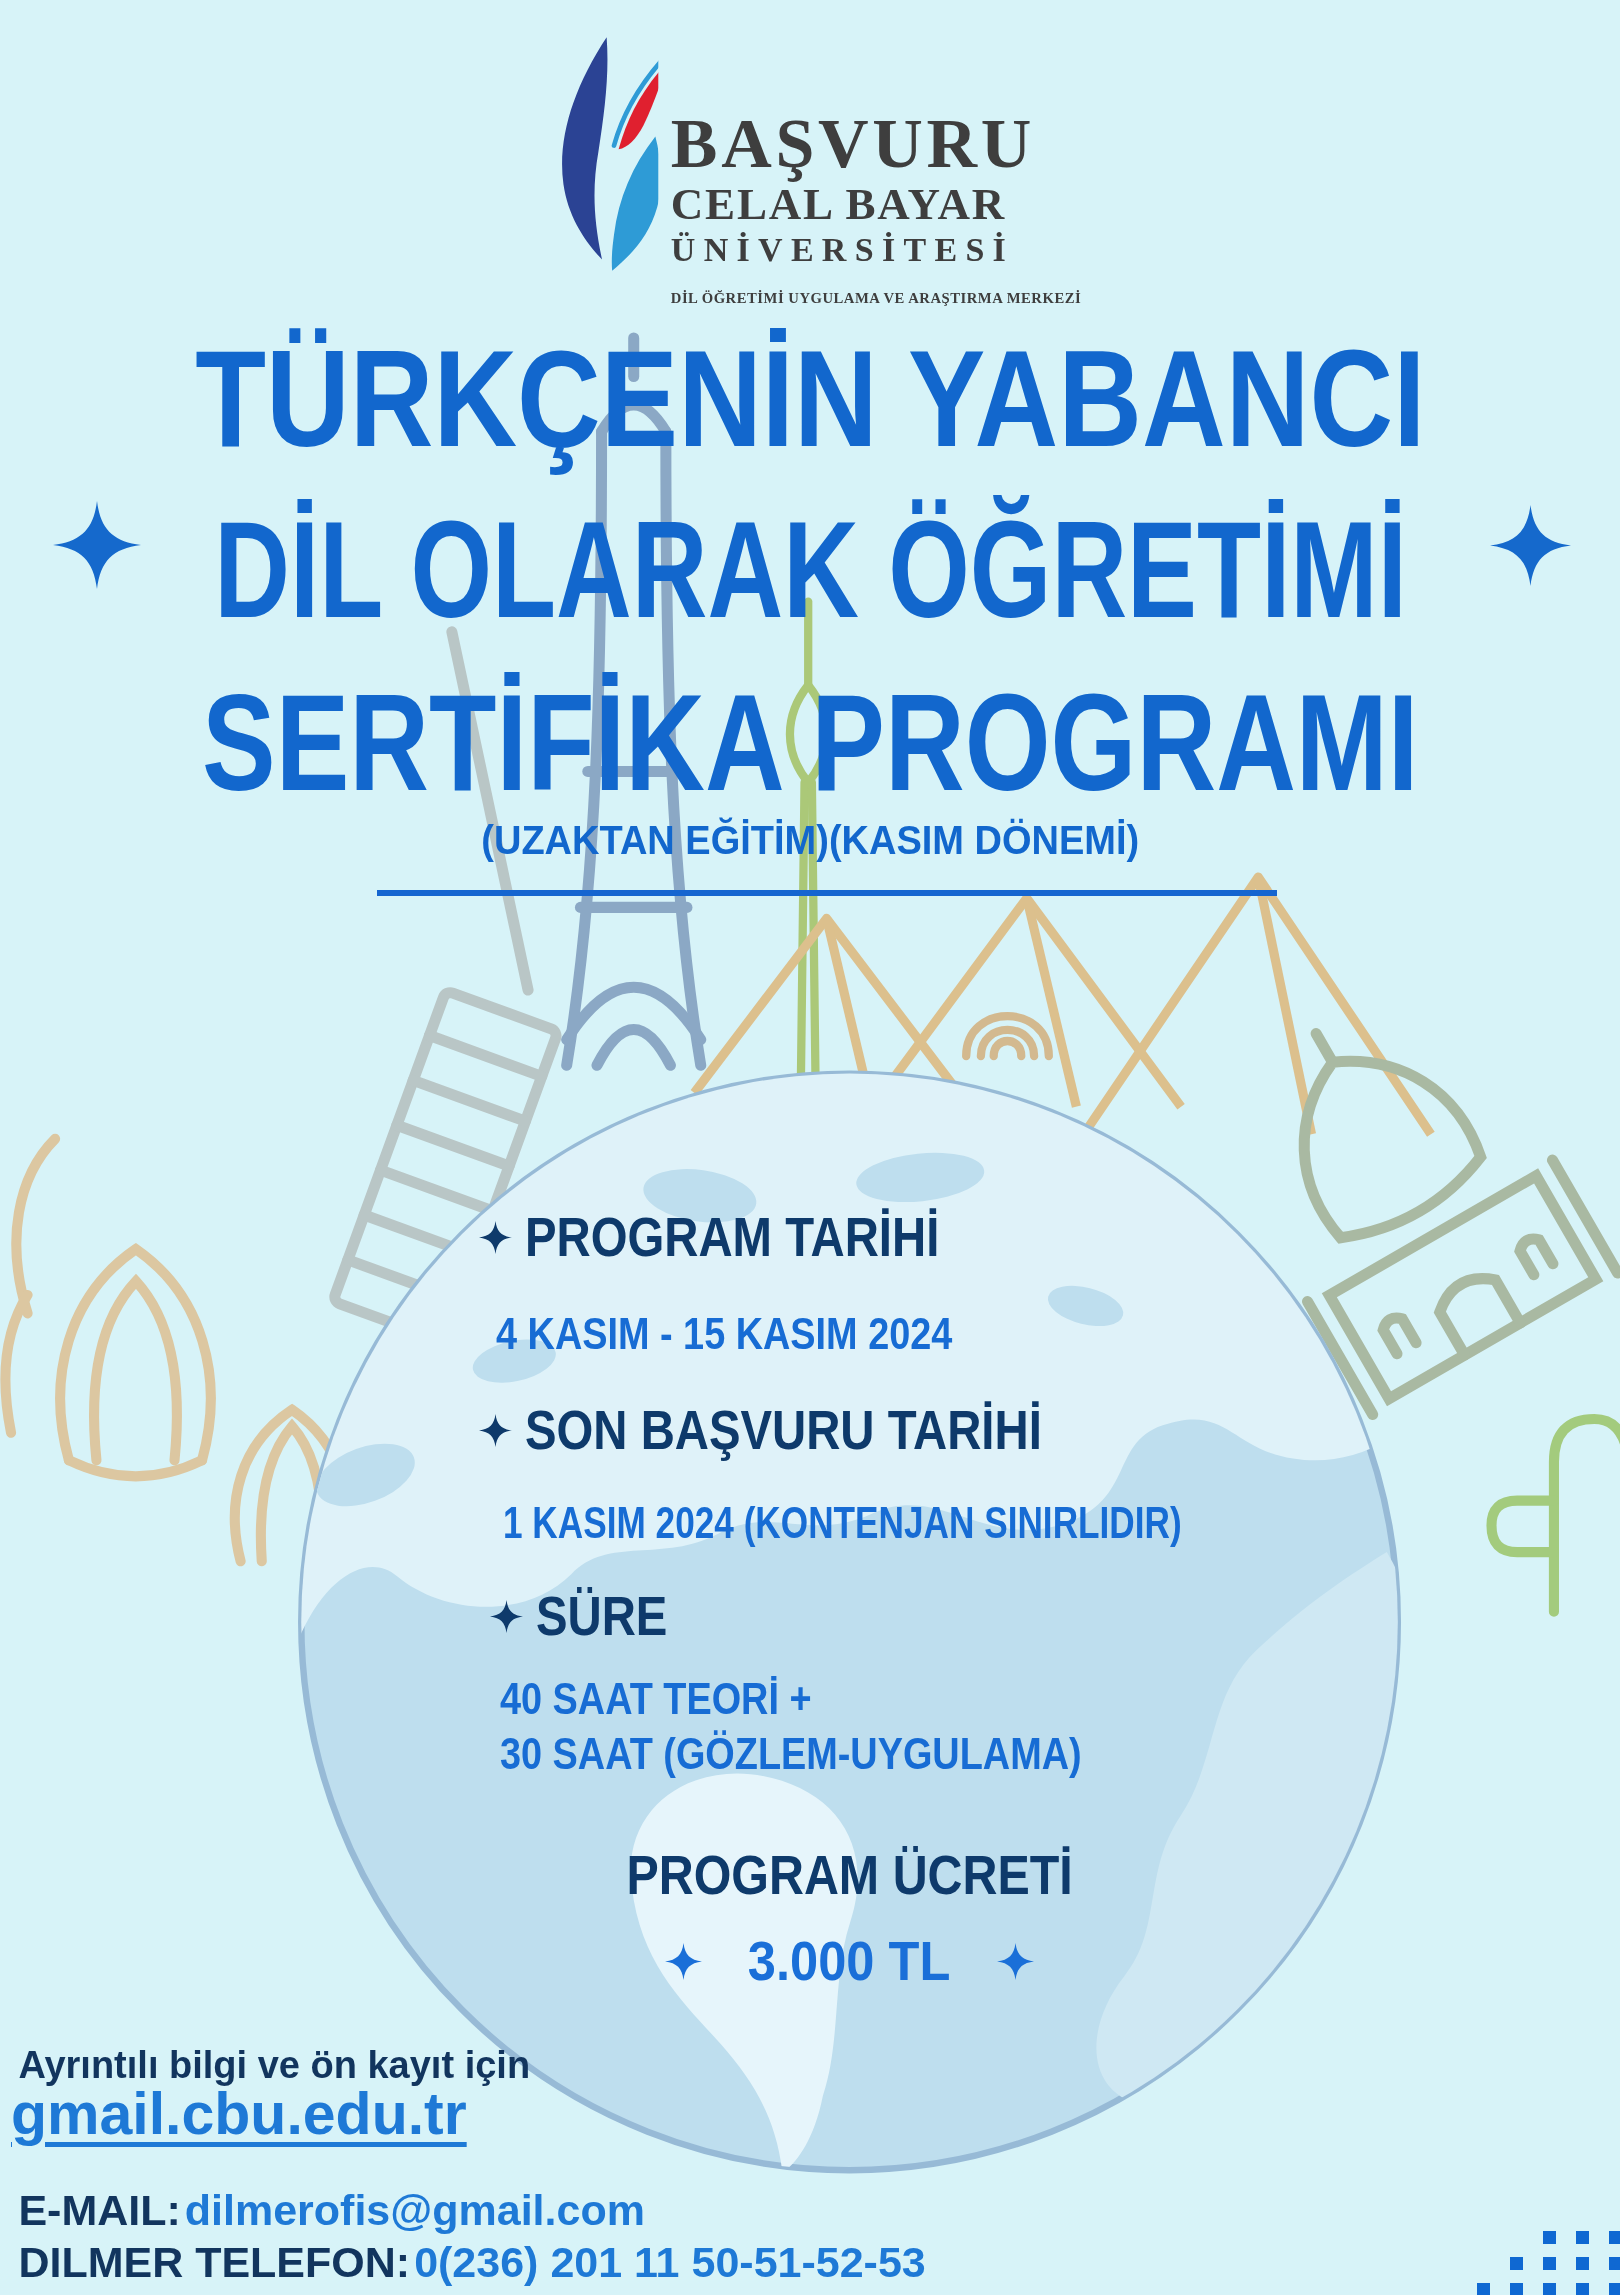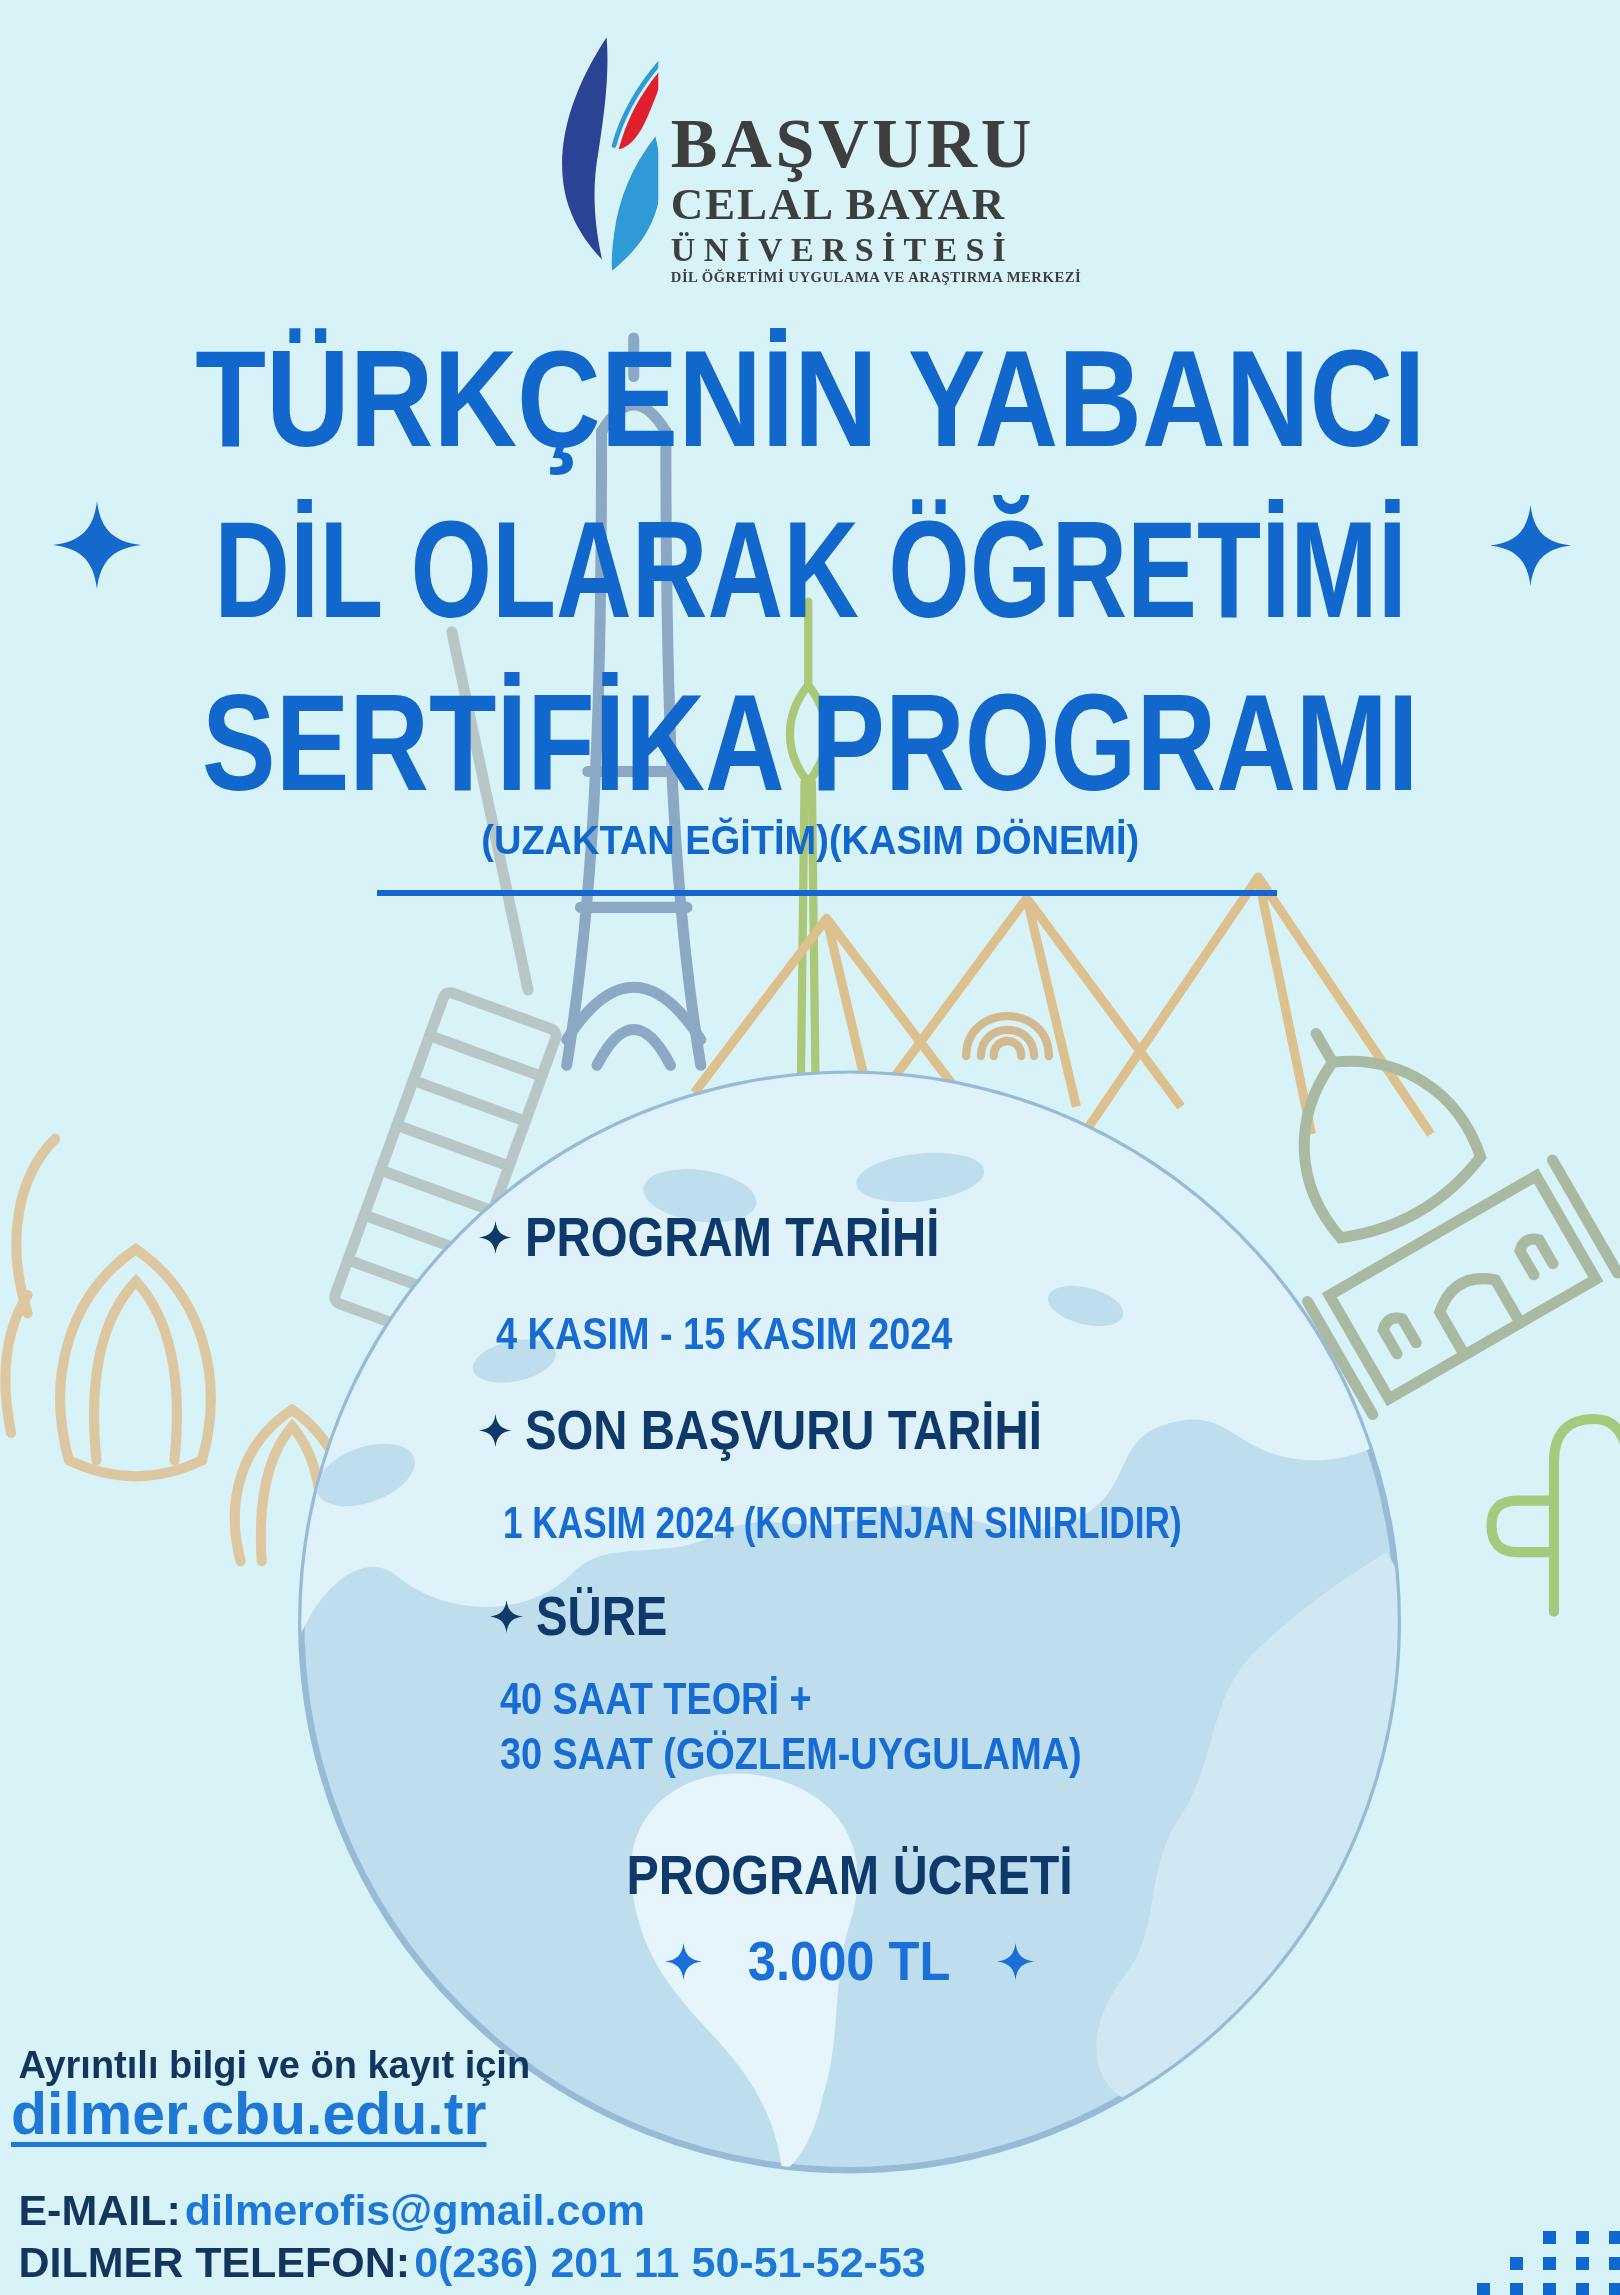--- a/index.html
+++ b/index.html
@@ -12,21 +12,21 @@
   }
   svg{display:block;}
   .abs{position:absolute;}
 
   
   .logo{position:absolute;top:27.5px;left:50%;transform:translateX(-50%);display:flex;gap:13px;}
   .logo-text{padding-top:81px;font-family:"Liberation Serif",serif;color:#3e3e3e;text-align:left;}
   .logo-l1{font-size:70px;font-weight:700;letter-spacing:3.7px;line-height:1;}
   .logo-l2{font-size:45px;font-weight:700;letter-spacing:1.8px;line-height:1;margin-top:3.7px;}
   .logo-l3{font-size:34px;font-weight:700;letter-spacing:8.3px;line-height:1;margin-top:5.5px;}
-  .logo-l4{font-size:14.7px;font-weight:700;letter-spacing:0.5px;line-height:1;margin-top:3px;}
+  .logo-l4{font-size:14.7px;font-weight:700;letter-spacing:0.5px;line-height:1;margin-top:24px;}
 
   
   .tline{position:absolute;width:100%;text-align:center;color:#1267cd;font-weight:700;line-height:1;white-space:nowrap;}
   .tline > span{display:inline-block;}
   .t1{top:329px;font-size:138px;}
   .t1 > span{transform:scaleX(.84);}
   .t2{top:500px;font-size:138px;}
   .t2 > span{transform:scaleX(.76);}
   .t3{top:673px;font-size:138px;}
   .t3 > span{transform:scaleX(.80);}
@@ -230,21 +230,21 @@
     <svg width="37" height="37" viewBox="0 0 100 100">
         <path fill="#1a6fd8" d="M50 0 C54 32 68 46 100 50 C68 54 54 68 50 100 C46 68 32 54 0 50 C32 46 46 32 50 0 Z"></path>
       </svg>
     <span class="price-val">3.000 TL</span>
     <svg width="37" height="37" viewBox="0 0 100 100">
         <path fill="#1a6fd8" d="M50 0 C54 32 68 46 100 50 C68 54 54 68 50 100 C46 68 32 54 0 50 C32 46 46 32 50 0 Z"></path>
       </svg>
   </div>
 
   <div class="foot-info">Ayrıntılı bilgi ve ön kayıt için</div>
-  <div class="foot-site">dilmer.cbu.edu.tr</div>
+  <div class="foot-site">gmail.cbu.edu.tr</div>
   <div class="foot-row row-email">
     <span class="lab">E-MAIL:</span>
     <span class="val">dilmerofis@gmail.com</span>
   </div>
   <div class="foot-row row-phone">
     <span class="lab">DILMER TELEFON:</span>
     <span class="val">0(236) 201 11 50-51-52-53</span>
   </div>
 
   <div>

